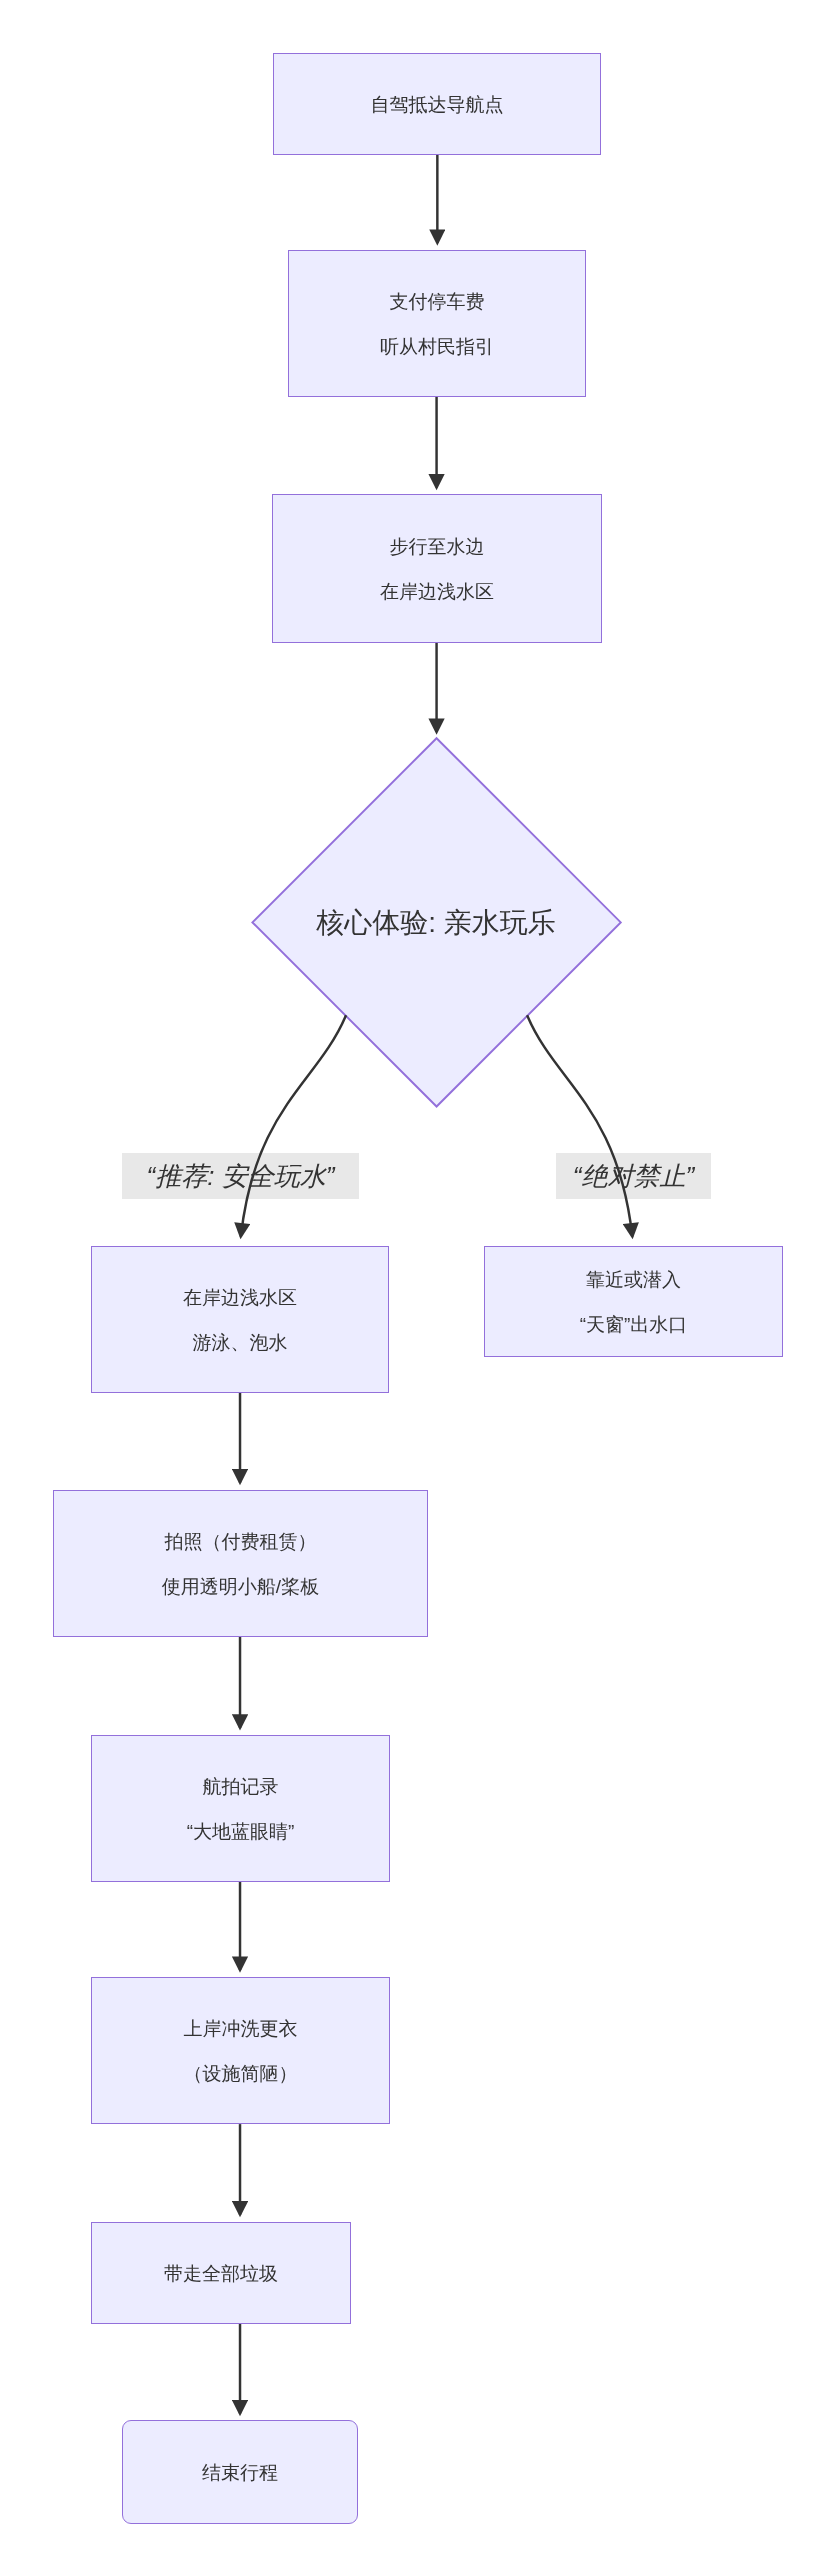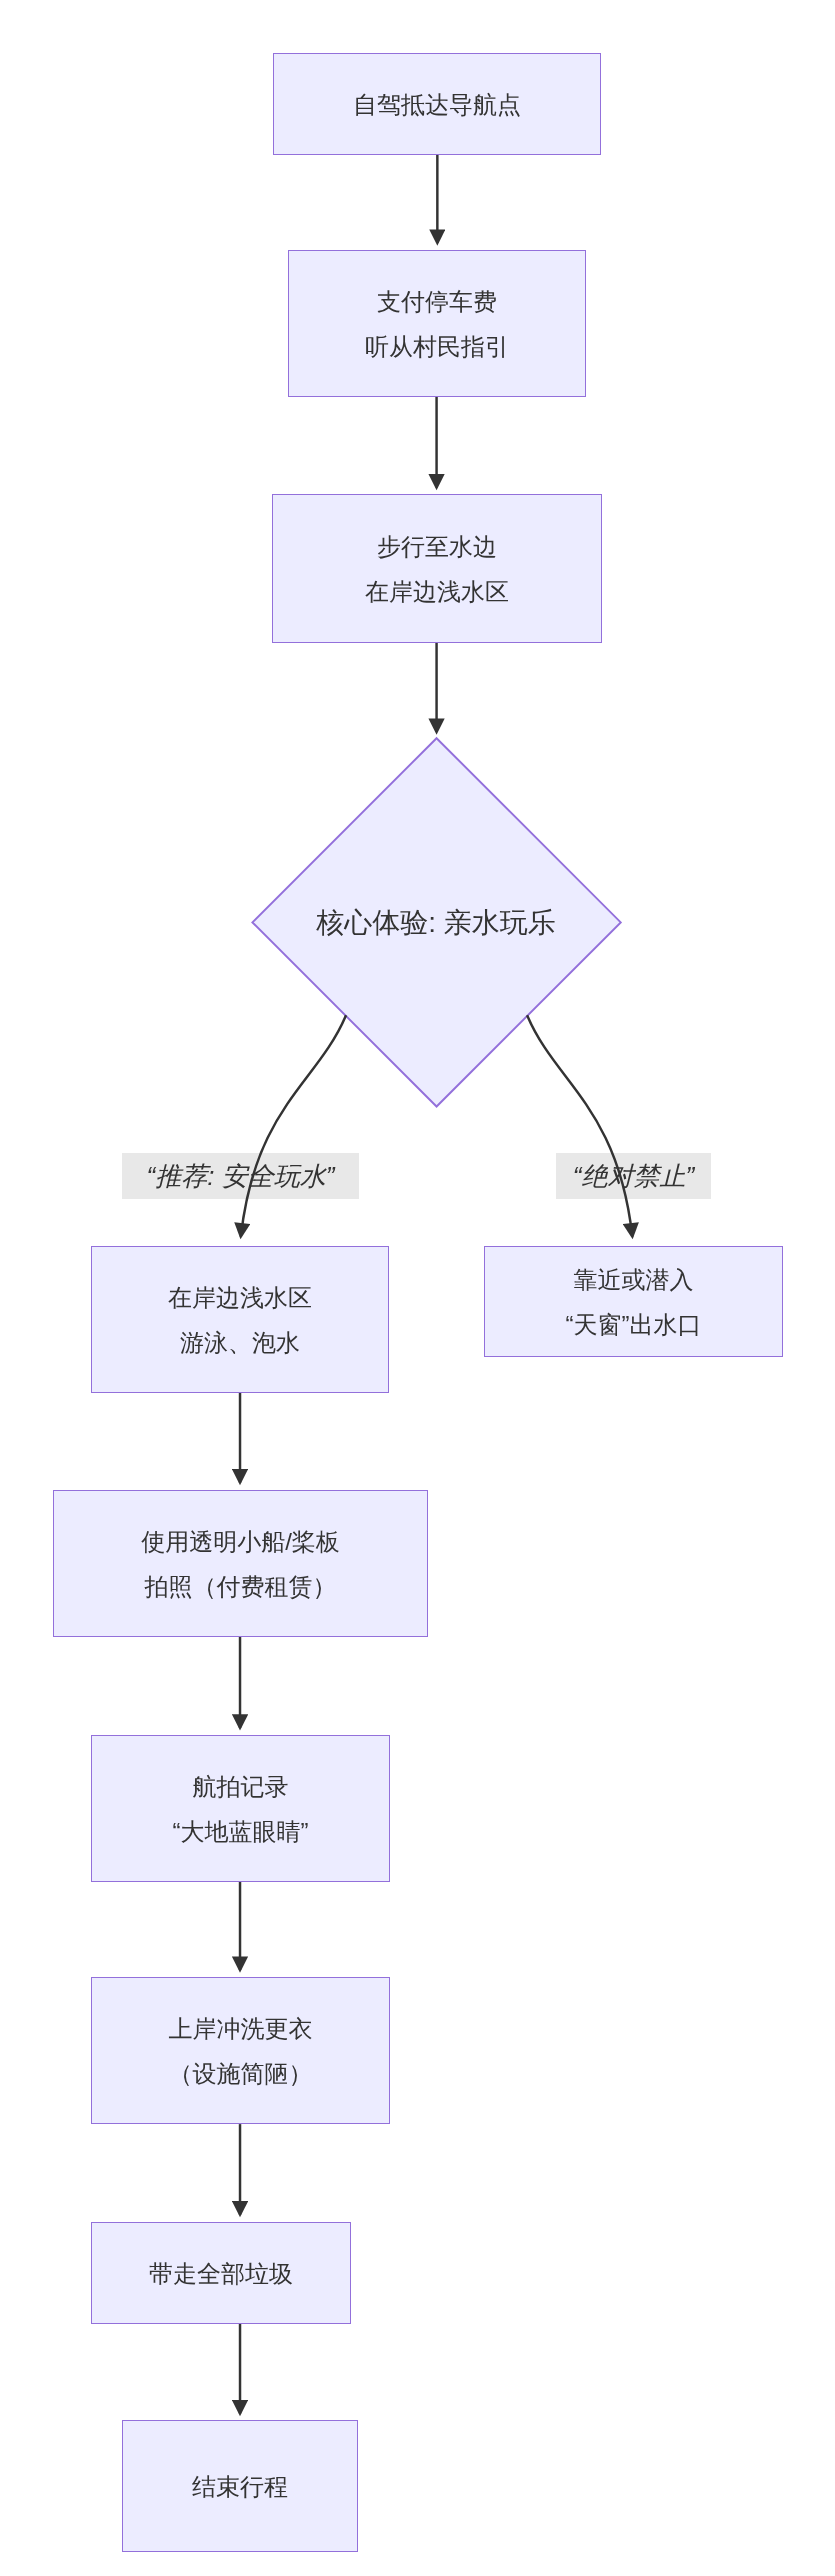--- a/index.html
+++ b/index.html
@@ -15,21 +15,21 @@
     position:absolute;
     box-sizing:border-box;
     background:var(--node-fill,#ECECFF);
     border:1.9px solid var(--node-border,#9370DB);
     display:flex;
     flex-direction:column;
     justify-content:center;
     align-items:center;
     text-align:center;
     color:var(--text-color,#333333);
-    font-size:24px;
+    font-size:19px;
     line-height:45px;
     z-index:3;
   }
   .diamond-label{
     position:absolute;
     display:flex;
     justify-content:center;
     align-items:center;
     text-align:center;
     color:var(--text-color,#333333);
@@ -117,36 +117,36 @@
     <span>在岸边浅水区</span>
     <span>游泳、泡水</span>
   </div>
 
   <div class="node" style="left:484px;top:1246px;width:299px;height:111px;">
     <span>靠近或潜入</span>
     <span>“天窗”出水口</span>
   </div>
 
   <div class="node" style="left:53px;top:1490px;width:375px;height:147px;">
+    <span>拍照（付费租赁）</span>
     <span>使用透明小船/桨板</span>
-    <span>拍照（付费租赁）</span>
   </div>
 
   <div class="node" style="left:91px;top:1735px;width:299px;height:147px;">
     <span>航拍记录</span>
     <span>“大地蓝眼睛”</span>
   </div>
 
   <div class="node" style="left:91px;top:1977px;width:299px;height:147px;">
     <span>上岸冲洗更衣</span>
     <span>（设施简陋）</span>
   </div>
 
   <div class="node" style="left:91px;top:2222px;width:260px;height:102px;">
     <span>带走全部垃圾</span>
   </div>
 
-  <div class="node" style="left:122px;top:2420px;width:236px;height:132px;">
+  <div class="node" style="left:122px;top:2420px;width:236px;height:104px;border-radius:9px;">
     <span>结束行程</span>
   </div>
 
 </div>
 
 
 </body></html>

